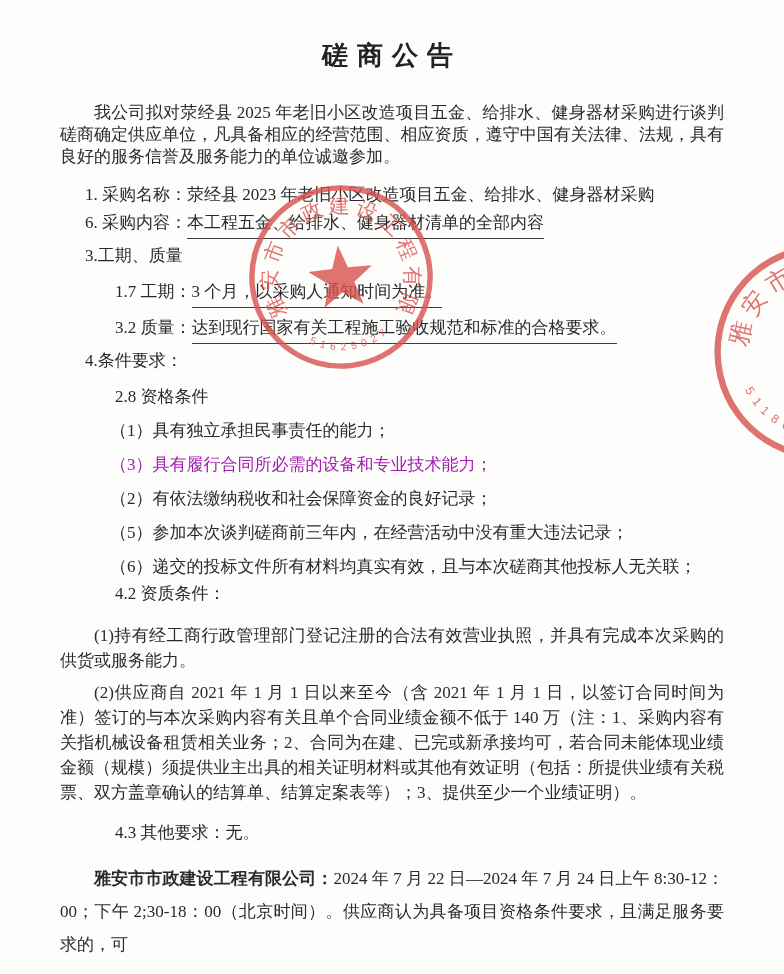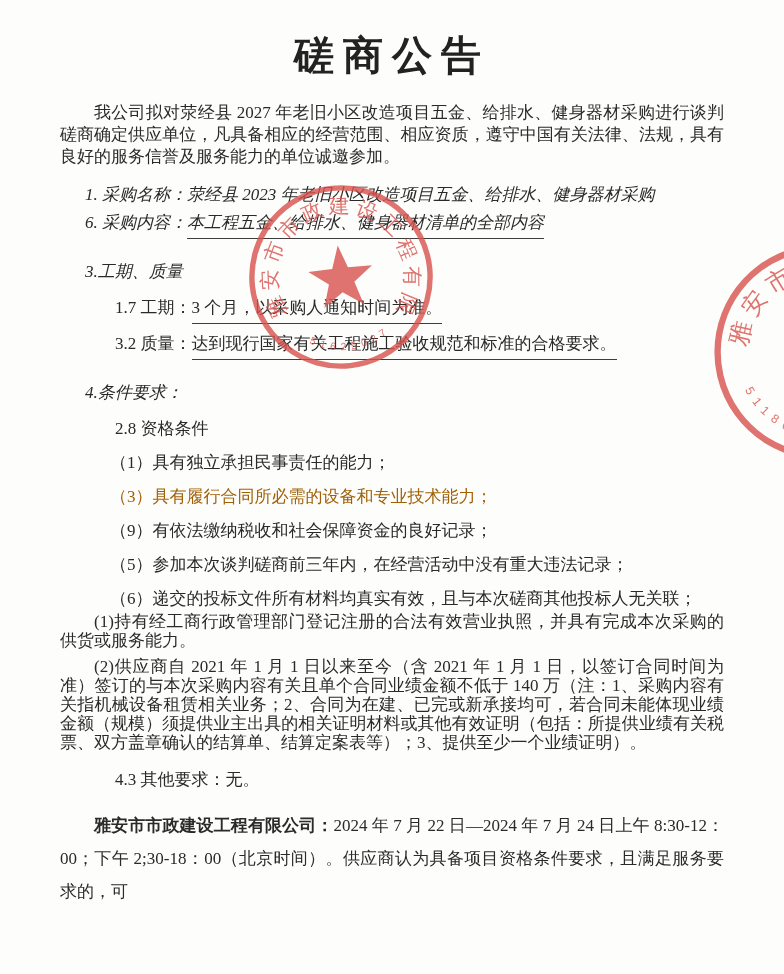--- a/index.html
+++ b/index.html
@@ -15,35 +15,35 @@
     position:relative;
     padding:0 60px;
     font-size:17px;
     line-height:22px;
     text-align:justify;
     z-index:2;
   }
   .title{
     margin:36px 0 0 0;
     text-align:center;
-    font-size:40px;
+    font-size:26px;
     line-height:40px;
     font-weight:bold;
     letter-spacing:9px;
     color:#222;
   }
   .intro{margin:26px 0 0 0;text-indent:2em;}
-  .item-l1{margin:16px 0 0 25px;font-style:italic;}
+  .item-l1{margin:16px 0 0 25px;}
   .item-l1.tight{margin-top:6px;}
-  .item-l1.head{margin-top:27px;}
+  .item-l1.head{margin-top:11px;}
   .item-l2{margin:14px 0 0 55px;}
   .qual{margin:12px 0 0 50px;}
-  .qual.faded{color:#a16207;}
+  .qual.faded{color:#a21caf;}
   .sub42{margin-top:5px;}
-  .para42{margin:2px 0 0 0;text-indent:2em;line-height:19px;}
+  .para42{margin:18px 0 0 0;text-indent:2em;line-height:25px;}
   .para42.second{margin-top:7px;}
   .item43{margin:17px 0 0 55px;}
   .final-para{margin:18px 0 0 0;text-indent:2em;line-height:33px;}
   .final-para .lbl{font-weight:bold;}
   .u{border-bottom:1px solid #3c3c3c;padding-bottom:6px;}
   
   .seal{position:absolute;pointer-events:none;z-index:3;}
   .seal svg{display:block;}
   .seal-center{left:242px;top:178px;width:198px;height:198px;opacity:.8;transform:rotate(-6deg);}
   .seal-right{left:706px;top:236px;width:232px;height:232px;opacity:.8;transform:rotate(32deg);}
@@ -51,42 +51,43 @@
   .seal .ringtxt{font-size:21px;}
   .seal .codetxt{font-size:10.5px;letter-spacing:1.5px;}
 </style>
 </head>
 <body>
 
 <div class="doc">
 
   <h1 class="title">磋商公告</h1>
 
-  <p class="intro">我公司拟对荥经县 2027 年老旧小区改造项目五金、给排水、健身器材采购进行谈判磋商确定供应单位，凡具备相应的经营范围、相应资质，遵守中国有关法律、法规，具有良好的服务信誉及服务能力的单位诚邀参加。</p>
+  <p class="intro">我公司拟对荥经县 2025 年老旧小区改造项目五金、给排水、健身器材采购进行谈判磋商确定供应单位，凡具备相应的经营范围、相应资质，遵守中国有关法律、法规，具有良好的服务信誉及服务能力的单位诚邀参加。</p>
 
   <div class="item-l1"><span>1. 采购名称：</span><span>荥经县 2023 年老旧小区改造项目五金、给排水、健身器材采购</span></div>
 
   <div class="item-l1 tight"><span>6. 采购内容：</span><span class="u">本工程五金、给排水、健身器材清单的全部内容</span></div>
 
   <div class="item-l1 head">3.工期、质量</div>
 
   <div class="item-l2"><span>1.7 工期：</span><span class="u">3 个月，以采购人通知时间为准。</span></div>
 
   <div class="item-l2"><span>3.2 质量：</span><span class="u">达到现行国家有关工程施工验收规范和标准的合格要求。</span></div>
 
   <div class="item-l1 head">4.条件要求：</div>
 
   <div class="item-l2">2.8 资格条件</div>
 
   <div class="qual">（1）具有独立承担民事责任的能力；</div>
   <div class="qual faded">（3）具有履行合同所必需的设备和专业技术能力；</div>
-  <div class="qual">（9）有依法缴纳税收和社会保障资金的良好记录；</div>
+  <div class="qual">（2）有依法缴纳税收和社会保障资金的良好记录；</div>
   <div class="qual">（5）参加本次谈判磋商前三年内，在经营活动中没有重大违法记录；</div>
   <div class="qual">（6）递交的投标文件所有材料均真实有效，且与本次磋商其他投标人无关联；</div>
 
+  <div class="item-l2 sub42">4.2 资质条件：</div>
 
   <p class="para42">(1)持有经工商行政管理部门登记注册的合法有效营业执照，并具有完成本次采购的供货或服务能力。</p>
 
   <p class="para42 second">(2)供应商自 2021 年 1 月 1 日以来至今（含 2021 年 1 月 1 日，以签订合同时间为准）签订的与本次采购内容有关且单个合同业绩金额不低于 140 万（注：1、采购内容有关指机械设备租赁相关业务；2、合同为在建、已完或新承接均可，若合同未能体现业绩金额（规模）须提供业主出具的相关证明材料或其他有效证明（包括：所提供业绩有关税票、双方盖章确认的结算单、结算定案表等）；3、提供至少一个业绩证明）。</p>
 
   <div class="item43">4.3 其他要求：无。</div>
 
   <p class="final-para"><span class="lbl">雅安市市政建设工程有限公司：</span><span>2024 年 7 月 22 日—2024 年 7 月 24 日上午 8:30-12：00；下午 2;30-18：00（北京时间）。供应商认为具备项目资格条件要求，且满足服务要求的，可</span></p>
 
 </div>

